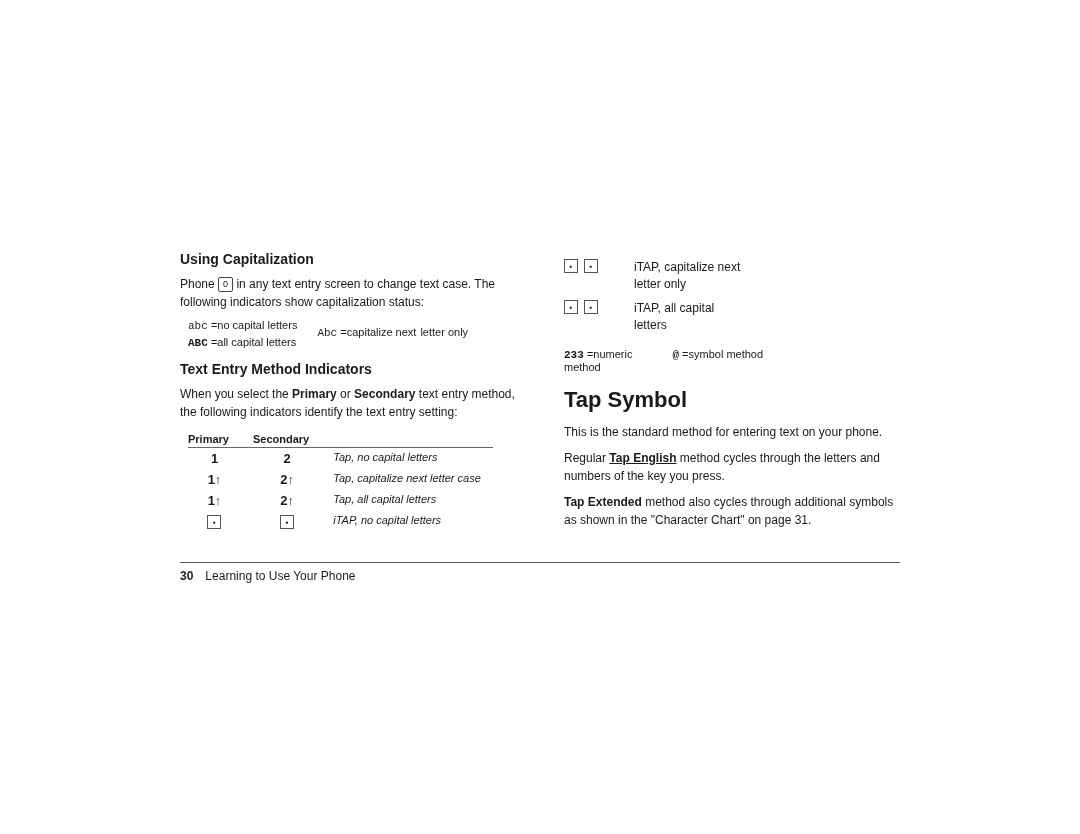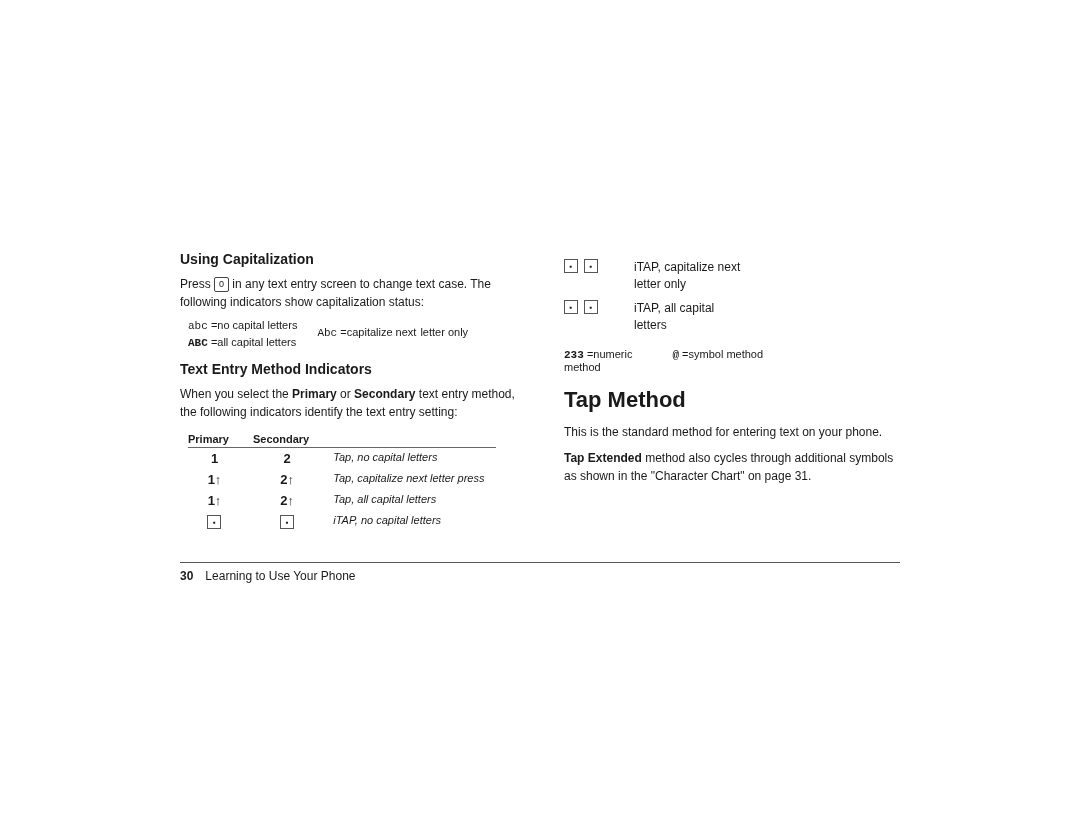--- a/index.html
+++ b/index.html
@@ -195,21 +195,21 @@
 </head>
 <body>
 
 <div class="page">
   <div class="two-col">
 
     <div class="col-left">
 
       <h2>Using Capitalization</h2>
       <p>
-        <span>Press </span>
+        <span>Phone </span>
         <span class="small-key">0</span>
         <span> in any text entry screen to change text case. The following indicators show capitalization status:</span>
       </p>
 
       <div class="cap-indicators">
         <div class="cap-left-col">
           <div>
             <span class="abc-label">abc</span>
             <span> =no capital letters</span>
           </div>
@@ -245,21 +245,21 @@
           </thead>
           <tbody>
             <tr>
               <td class="col-primary"><strong>1</strong></td>
               <td class="col-secondary"><strong>2</strong></td>
               <td class="col-desc">Tap, no capital letters</td>
             </tr>
             <tr>
               <td class="col-primary"><strong>1↑</strong></td>
               <td class="col-secondary"><strong>2↑</strong></td>
-              <td class="col-desc">Tap, capitalize next letter press</td>
+              <td class="col-desc">Tap, capitalize next letter case</td>
             </tr>
             <tr>
               <td class="col-primary"><strong>1↑</strong></td>
               <td class="col-secondary"><strong>2↑</strong></td>
               <td class="col-desc">Tap, all capital letters</td>
             </tr>
             <tr>
               <td class="col-primary">
                 <span class="icon-box">▪</span>
               </td>
@@ -297,22 +297,25 @@
         <div>
           <span class="bold-inline mono">233</span>
           <span> =numeric<br>method</span>
         </div>
         <div>
           <span class="bold-inline mono">@</span>
           <span> =symbol method</span>
         </div>
       </div>
 
-      <h1 class="section-title">Tap Method</h1>
+      <h1 class="section-title">Tap Symbol</h1>
       <p>This is the standard method for entering text on your phone.</p>
+      <p>
+        Regular <span class="bold-inline underline">Tap English</span> method cycles through the letters and numbers of the key you press.
+      </p>
       <p>
         <span class="bold-inline">Tap Extended</span> method also cycles through additional symbols as shown in the "Character Chart" on page 31.
       </p>
 
     </div>
   </div>
 
   <div class="footer-bar">
     <span class="footer-num">30</span>
     <span class="footer-text">Learning to Use Your Phone</span>

